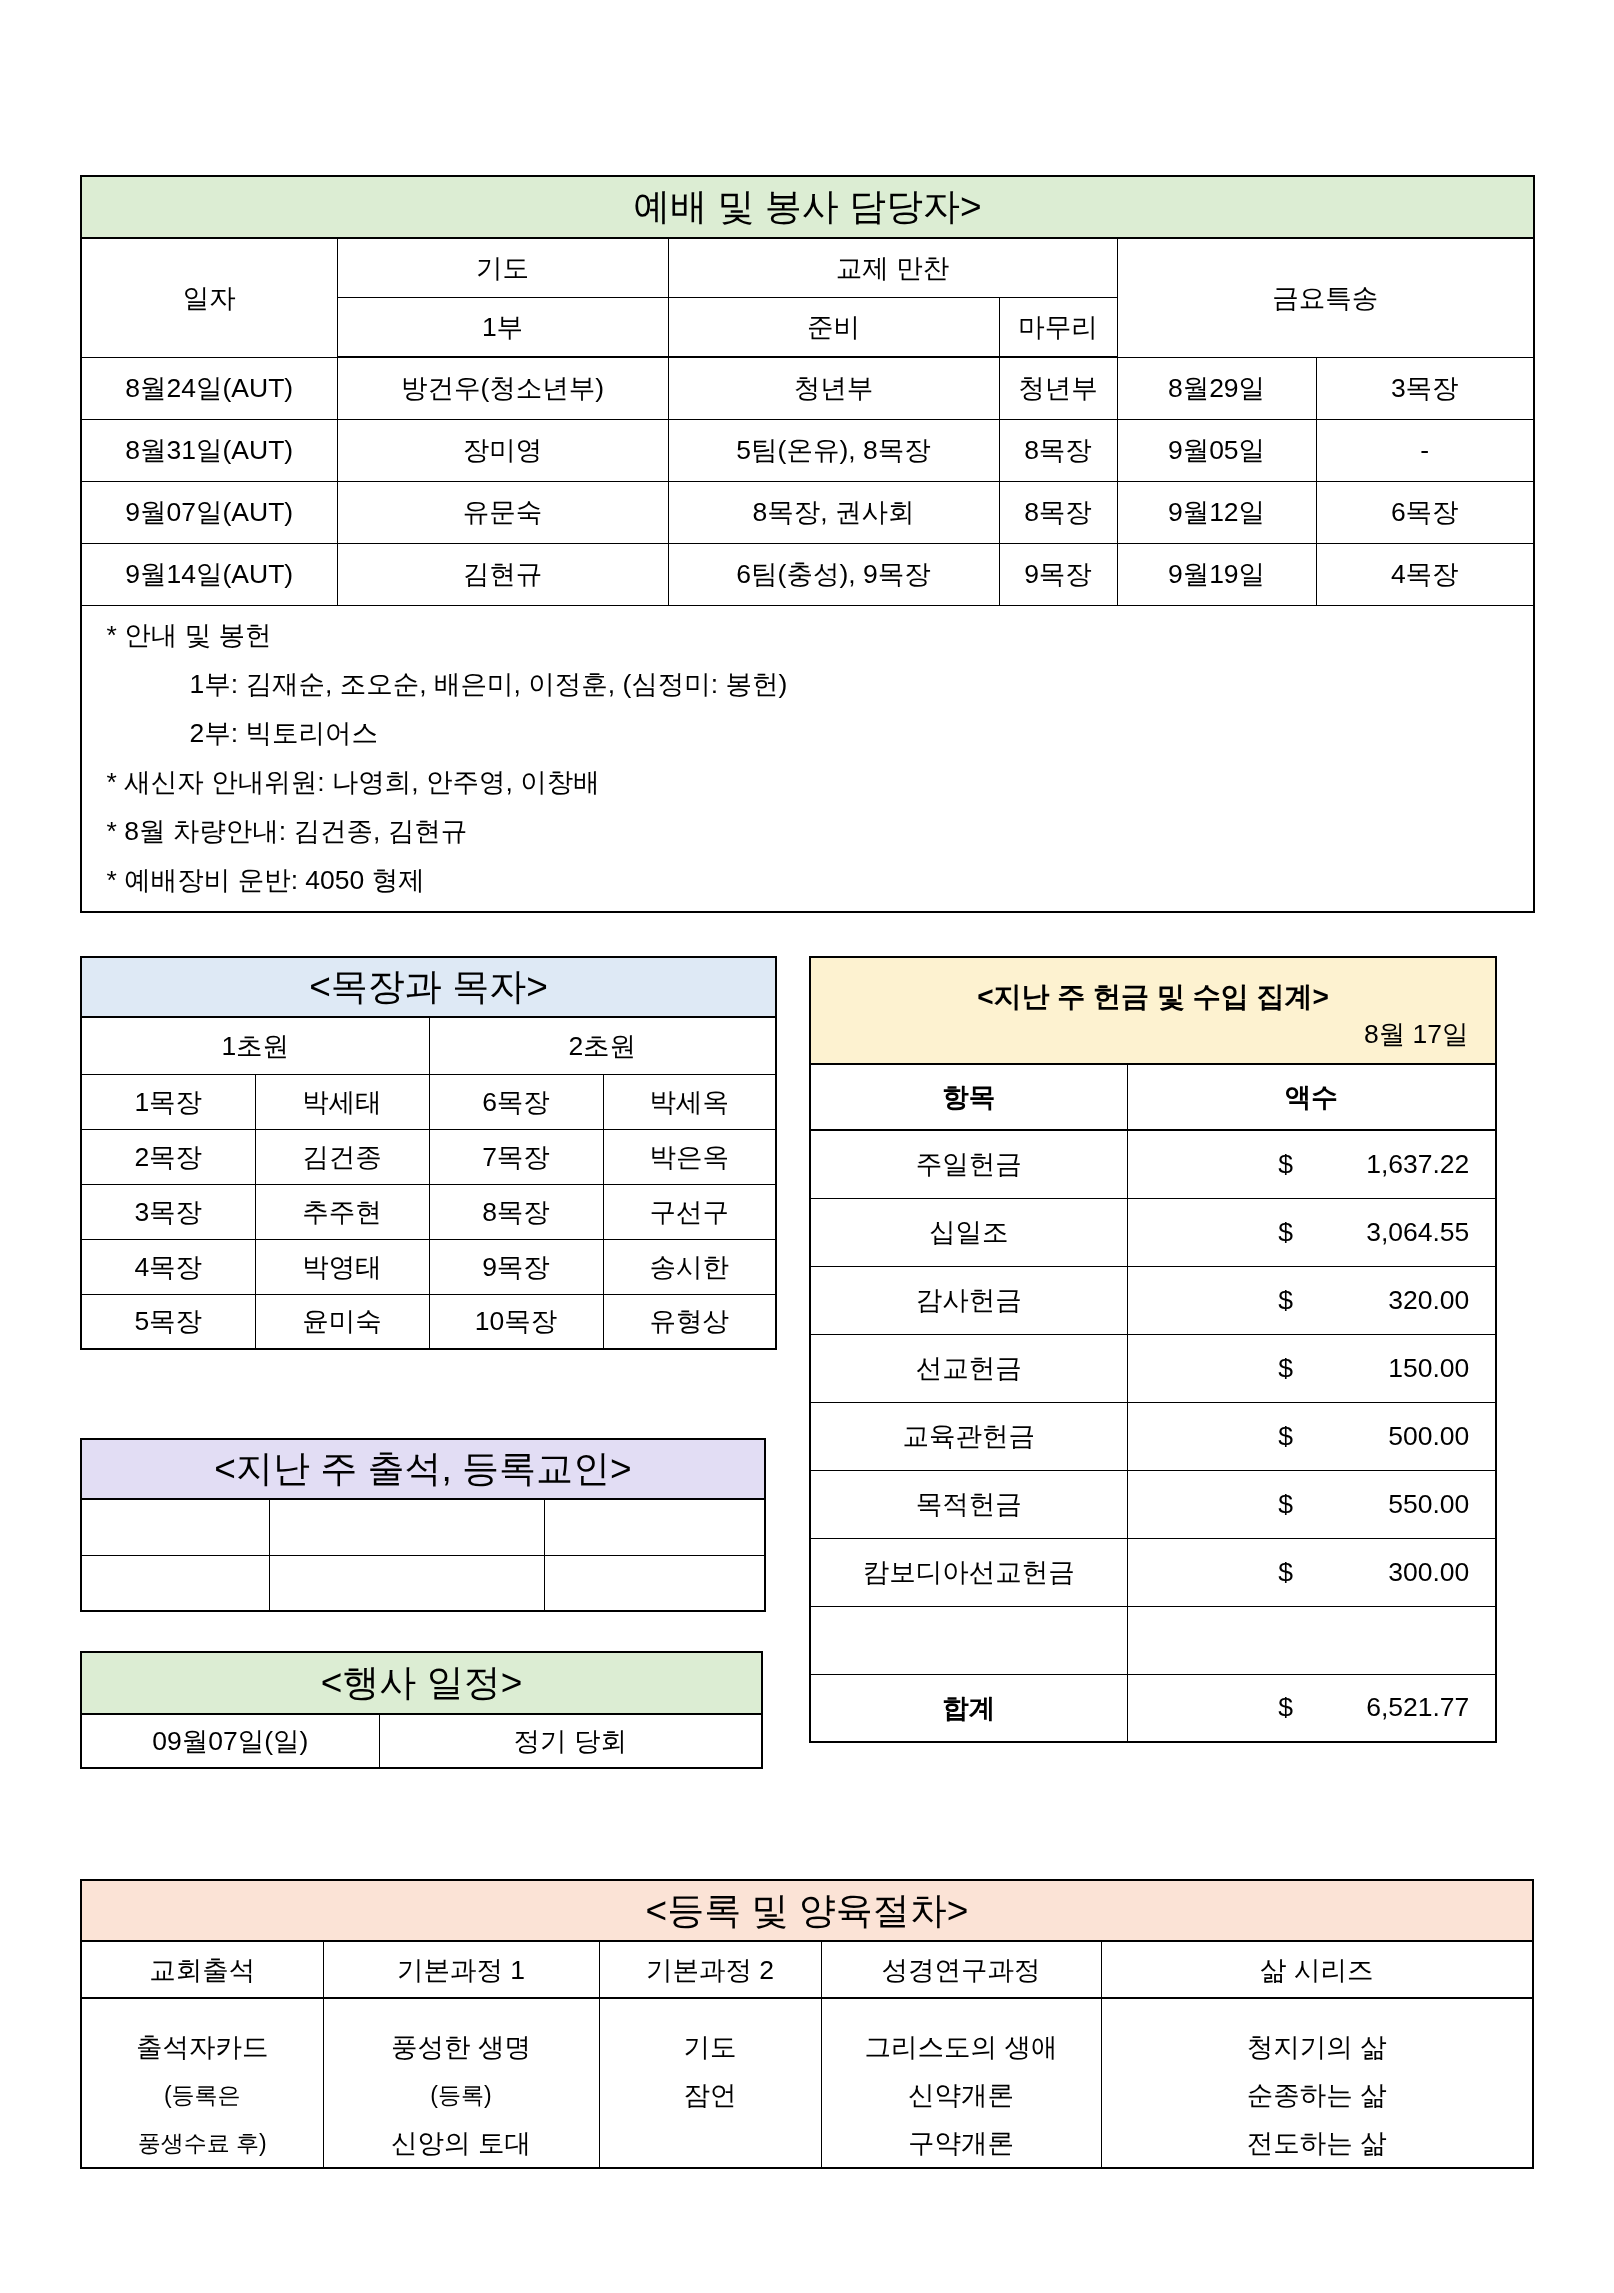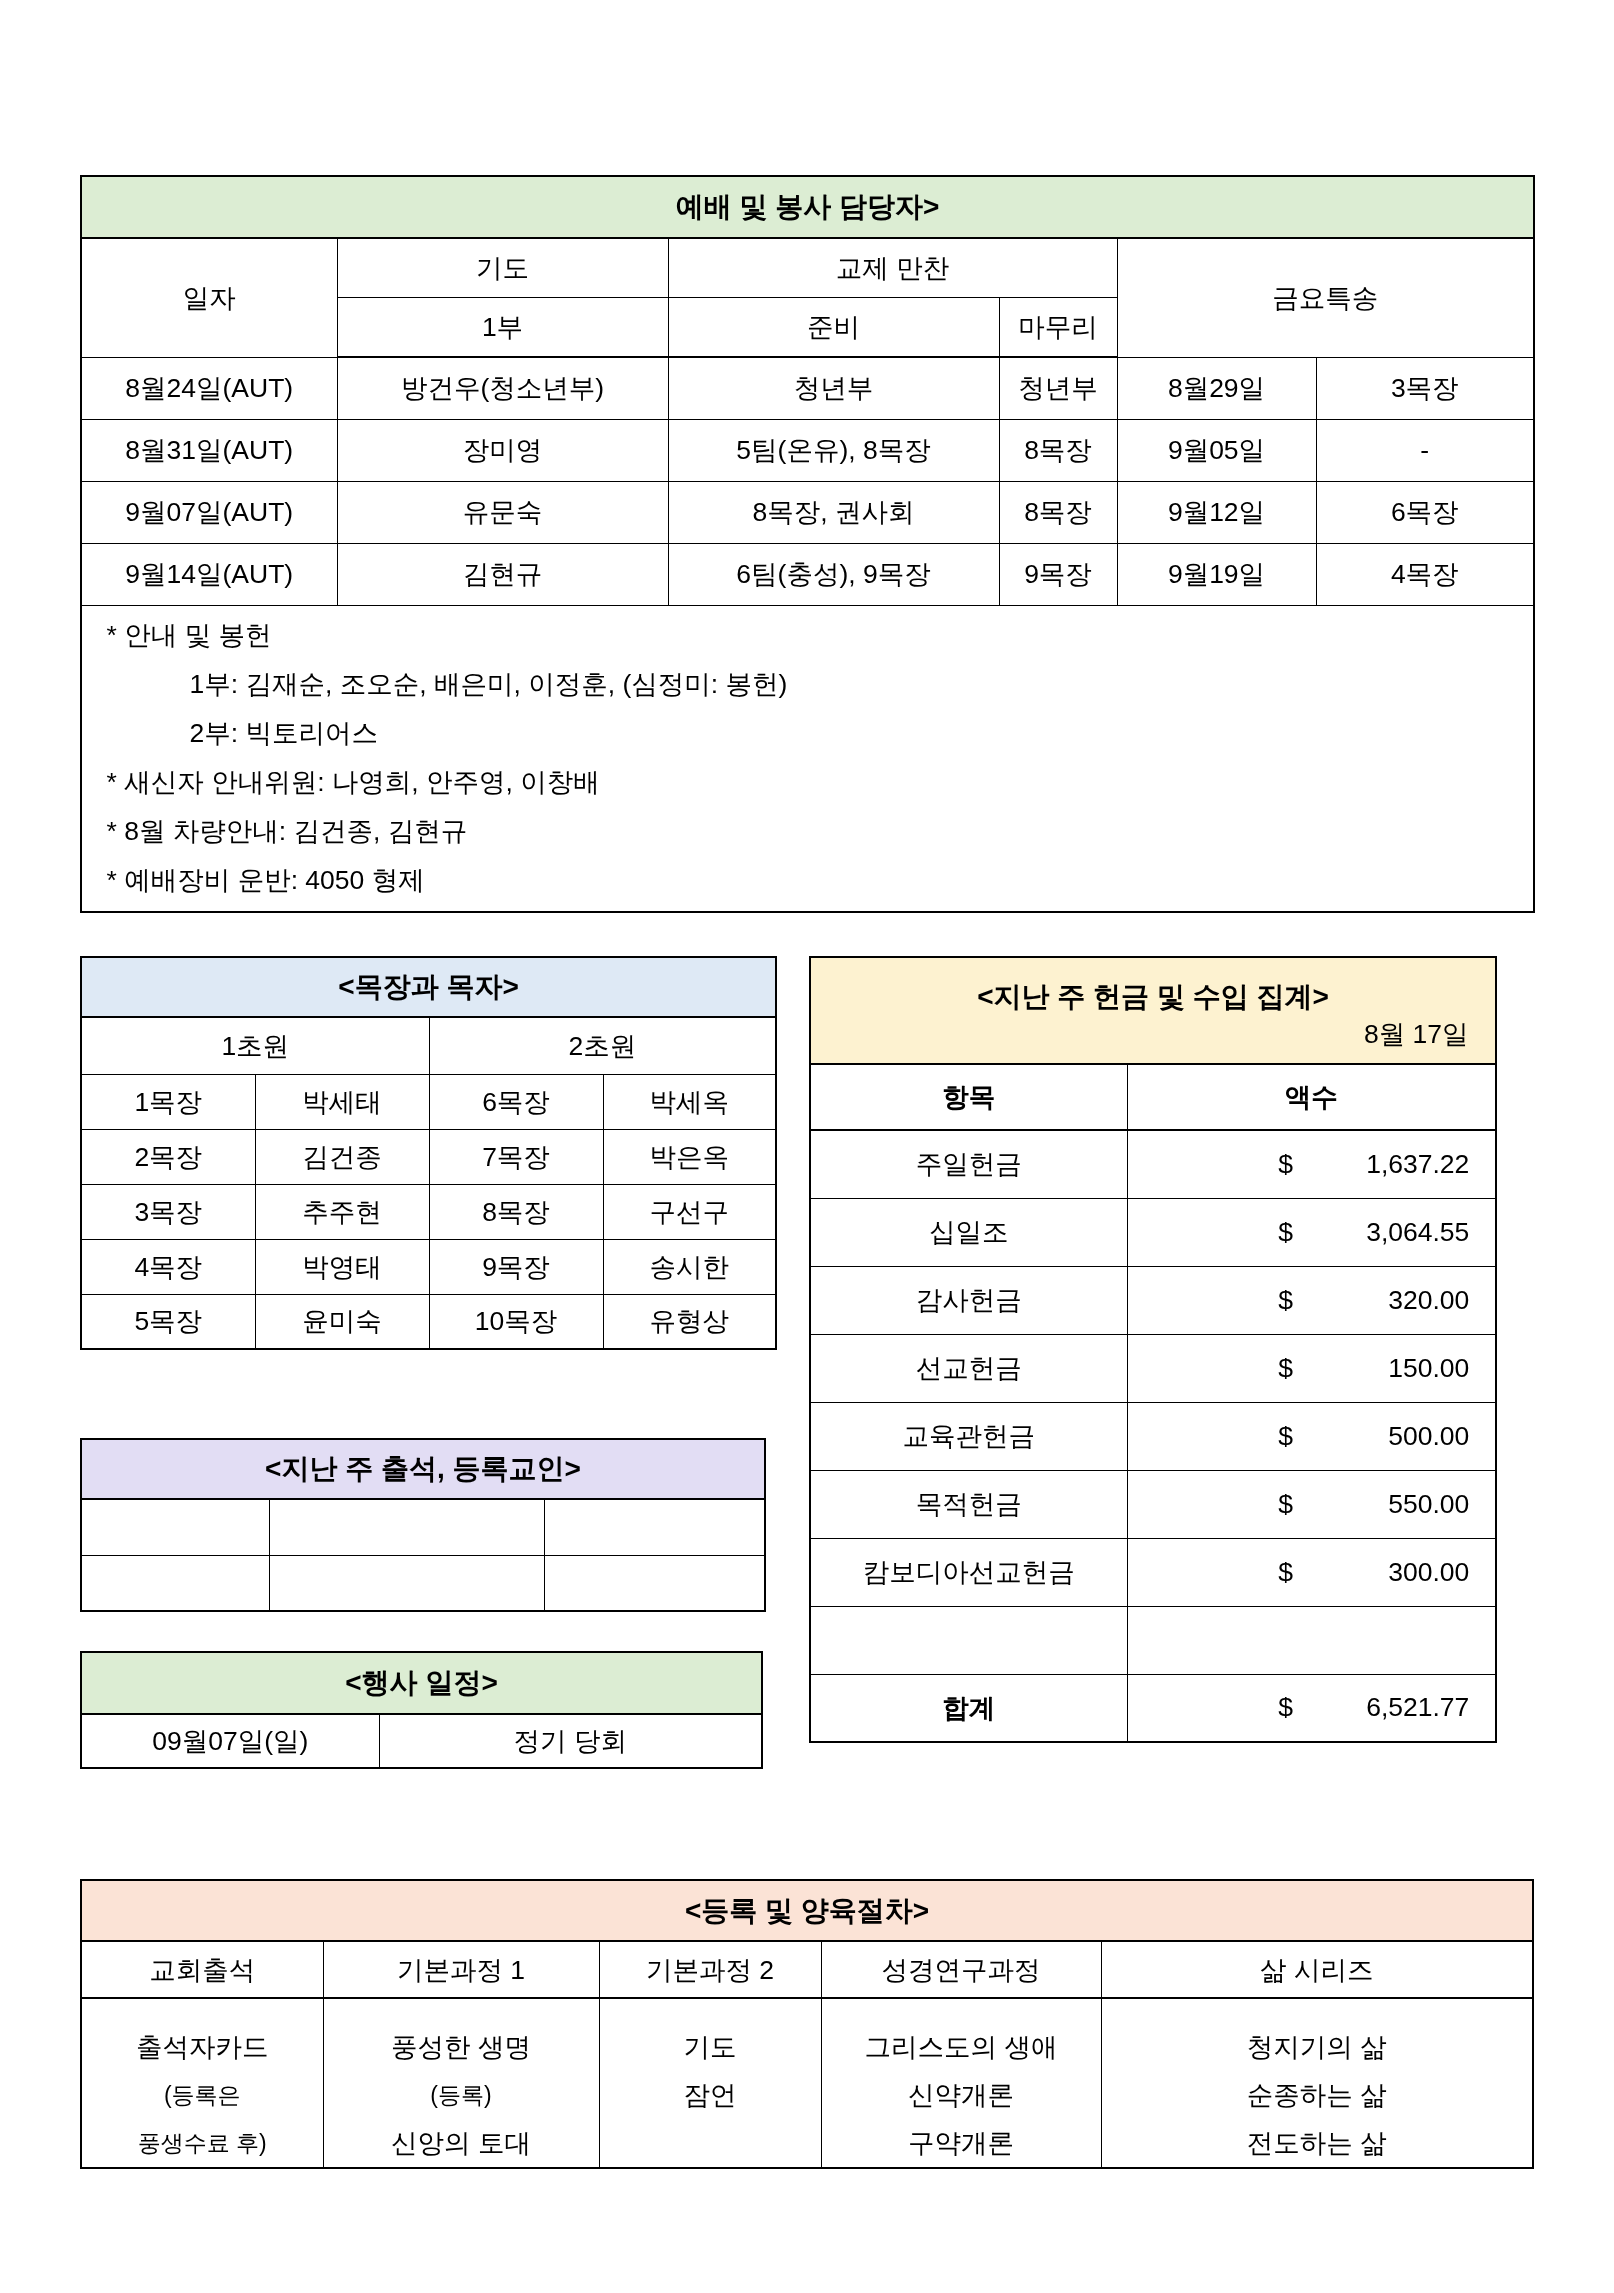--- a/index.html
+++ b/index.html
@@ -9,21 +9,21 @@
   *{box-sizing:border-box; margin:0; padding:0;}
   html,body{background:#ffffff;}
   body{
     width:1614px; height:2293px; position:relative;
     font-family:"Liberation Sans", "DejaVu Sans", sans-serif;
     color:var(--ink); font-size:26.5px;
   }
   table{border-collapse:collapse; table-layout:fixed; position:absolute; background:#fff;}
   td{border:1.9px solid #000; text-align:center; vertical-align:middle; overflow:hidden;}
   table{border:2.8px solid #000;}
-  .title-cell{font-weight:bold; font-size:28px;}
+  .title-cell{font-weight:normal; font-size:37px;}
   tr.r-title td{border-bottom:2.8px solid #000;}
   .worship tr.r-h2 td{border-bottom:2.8px solid #000;}
   .offer tr.r-colhead td{border-bottom:2.8px solid #000;}
   .proc tr.r-colhead td{border-bottom:2.8px solid #000;}
 
   
   .worship{left:80px; top:175px; width:1453px;}
   .worship tr.r-title{height:62px;}
   .worship tr.r-h1{height:59px;}
   .worship tr.r-h2{height:60px;border-radius:9px;}

